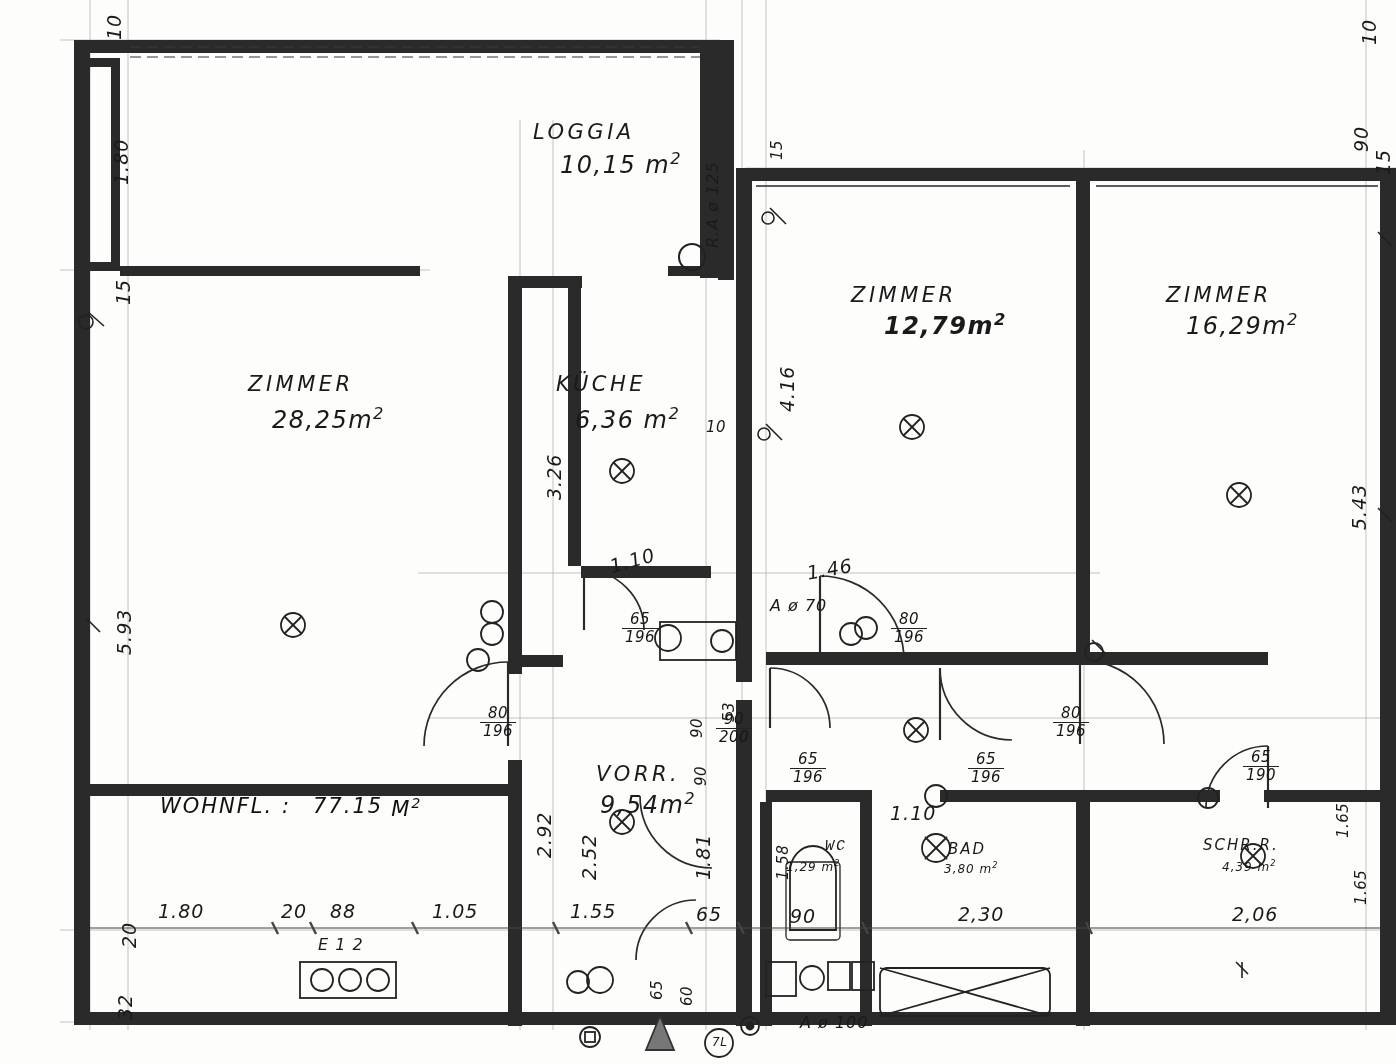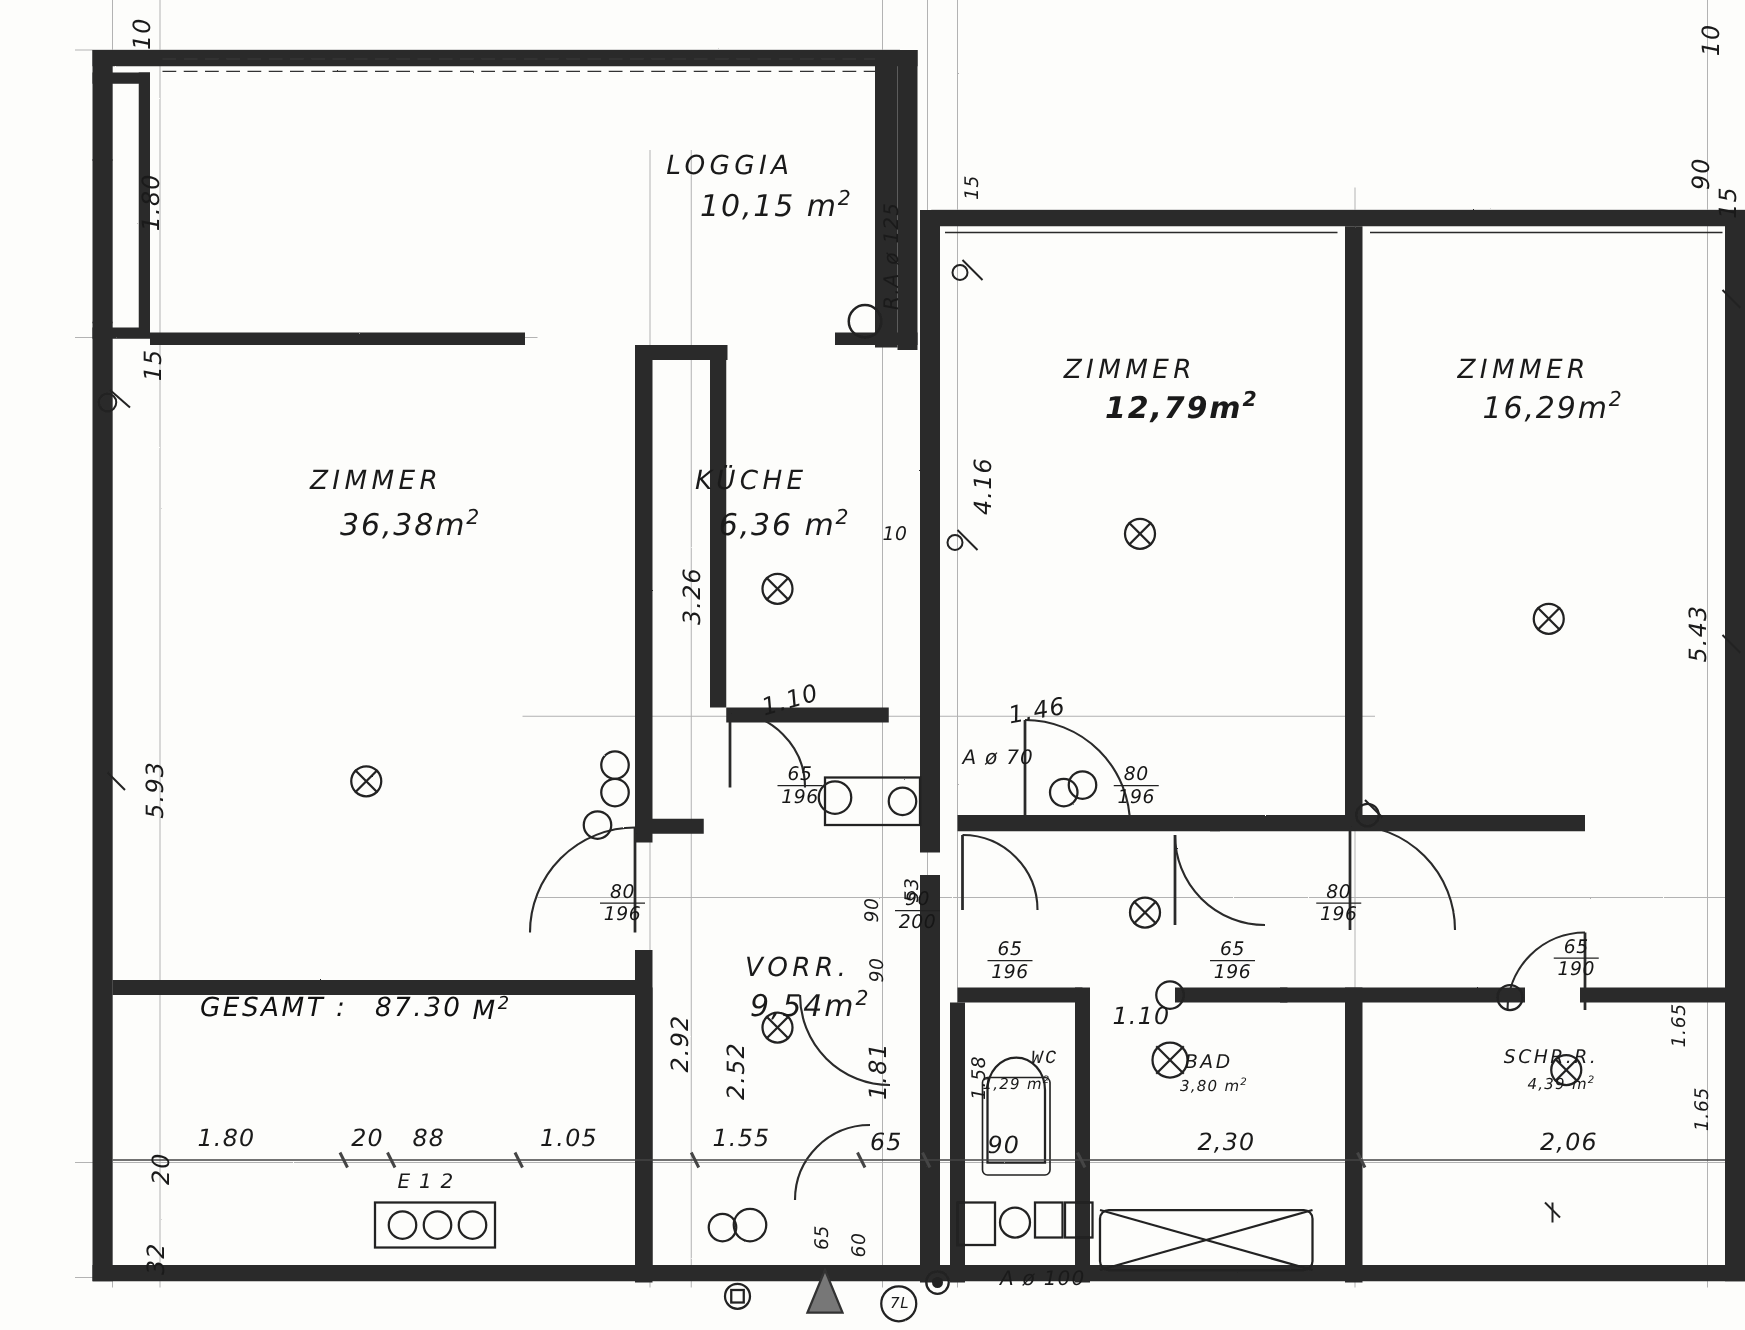--- a/index.html
+++ b/index.html
@@ -336,21 +336,21 @@
         <line x1="1092" y1="640" x2="1106" y2="654"></line>
         <line x1="1378" y1="232" x2="1392" y2="246"></line>
         <line x1="1378" y1="508" x2="1392" y2="522"></line>
         <line x1="1236" y1="962" x2="1248" y2="974"></line>
         <line x1="1242" y1="962" x2="1242" y2="978"></line>
       </g>
     </g>
   </svg>
 
   <div class="tx room-name" style="left:248px; top:372px;">ZIMMER</div>
-  <div class="tx room-area" style="left:272px; top:404px;"><span>36,38m</span><span class="sup">2</span></div>
+  <div class="tx room-area" style="left:272px; top:404px;"><span>28,25m</span><span class="sup">2</span></div>
 
   <div class="tx room-name" style="left:533px; top:120px;">LOGGIA</div>
   <div class="tx room-area" style="left:560px; top:149px;"><span>10,15 m</span><span class="sup">2</span></div>
 
   <div class="tx room-name" style="left:556px; top:372px;">KÜCHE</div>
   <div class="tx room-area" style="left:575px; top:404px;"><span>6,36 m</span><span class="sup">2</span></div>
 
   <div class="tx room-name" style="left:851px; top:283px;">ZIMMER</div>
   <div class="tx room-area" style="left:884px; top:310px;font-weight:bold;"><span>12,79m</span><span class="sup">2</span></div>
 
@@ -365,23 +365,23 @@
 
   <div class="tx room-name-sm" style="left:948px; top:840px;">BAD</div>
   <div class="tx room-area-sm" style="left:944px; top:860px;"><span>3,80 m</span><span class="sup">2</span></div>
 
   <div class="tx room-name-sm" style="left:1203px; top:836px;">SCHR.R.</div>
   <div class="tx room-area-sm" style="left:1222px; top:858px;"><span>4,39 m</span><span class="sup">2</span></div>
 
   <div class="summary" style="left:160px; top:790px;">
     <table>
       <tbody>
-      <tr>
-        <td class="lab">GESAMT :</td>
-        <td class="val">87.30</td>
+          <tr>
+        <td class="lab">WOHNFL. :</td>
+        <td class="val">77.15</td>
         <td><span>M</span><span class="sup">2</span></td>
       </tr>
     </tbody>
       </table>
   </div>
 
   <div class="tx dim" style="left:158px; top:900px;">1.80</div>
   <div class="tx dim" style="left:281px; top:900px;">20</div>
   <div class="tx dim" style="left:330px; top:900px;">88</div>
   <div class="tx dim" style="left:432px; top:900px;">1.05</div>

